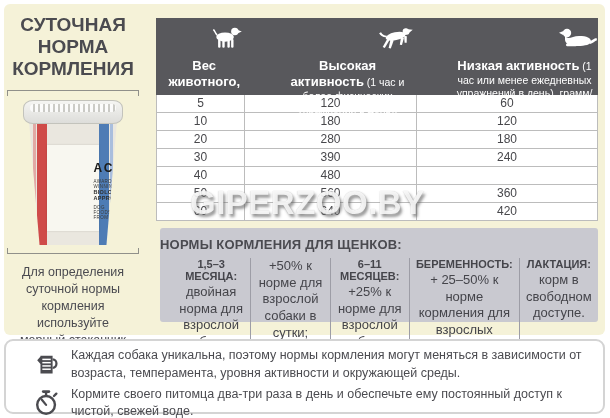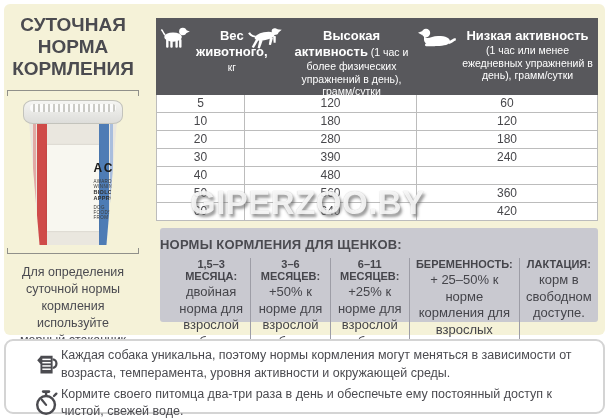--- a/index.html
+++ b/index.html
@@ -46,21 +46,21 @@
   .lbl-small { font-size:5.5px; font-weight:bold; color:#2e2e2c; letter-spacing:.3px; }
   .lbl-script{ font-size:9px; font-style:italic; font-family:"DejaVu Serif", serif;
                color:#2e2e2c;margin-top:24px; }
   .lbl-band  { margin:2px auto 0; width:86%; background:#3b3b39; color:#f1f0e8;
                font-size:4.5px; letter-spacing:.5px; padding:1px 0; }
   .sb-note { margin:10px 10px 0; font-size:12.5px; line-height:1.35; color:#4a4a50; }
 
   
   .tbl { position:absolute; left:156px; top:18px; width:442px; }
   .thead { display:flex; background:#58585c; color:#fff; height:77px; }
-  .th { display:flex; flex-direction:row; align-items:flex-start; padding-top:7px; }
+  .th { display:flex; flex-direction:column; align-items:flex-end; padding-top:7px;padding-left:34px; }
   .th1 { width:88px; } .th2 { width:173px; } .th3 { width:181px; }
   .th svg { flex:none; }
   .th-text { margin-top:3px; text-align:center; font-size:10.5px; line-height:1.22;
              padding:0 4px; }
   .th-text b { font-size:13px; }
   .th-kg { font-size:10px; margin-top:2px; }
   .trow { display:flex; height:18px; background:#fff; border-bottom:1px solid #bcbcbc;
           border-left:1px solid #bcbcbc; border-right:1px solid #bcbcbc;
           font-size:12px; color:#47474b; }
   .td { line-height:17px; text-align:center; }
@@ -83,21 +83,21 @@
   .watermark { position:absolute; left:190px; top:184px; width:230px;
                font-size:33px; font-weight:bold; letter-spacing:.5px;
                color:rgba(255,255,255,.85);
                text-shadow:2px 3px 3px rgba(95,95,95,.65), 0 0 1px rgba(130,130,130,.5);
                pointer-events:none; }
 
   
   .notes { position:absolute; left:4px; top:339px; width:601px; height:75px;
            background:#fff; border:2px solid #d4d4d4; border-radius:9px;
            padding:6px 10px 6px 9px; }
-  .note { display:flex; align-items:center; color:#4b4b50;justify-content:space-between; }
+  .note { display:flex; align-items:center; gap:10px; color:#4b4b50;justify-content:space-between; }
   .note + .note { margin-top:3px; }
   .note-icon { flex:none; width:28px; height:28px; margin-left:18px; color:#4b4b50; }
   .note-text { font-size:12.5px; line-height:1.42; }
 </style>
 </head>
 <body>
 
 <div class="page">
 
   <div class="cream"></div>
@@ -224,21 +224,20 @@
   </div>
 
   <div class="puppy">
     <div class="puppy-title">НОРМЫ КОРМЛЕНИЯ ДЛЯ ЩЕНКОВ:</div>
     <div class="puppy-cols">
       <div class="puppy-col">
         <div class="puppy-label">1,5–3 МЕСЯЦА:</div>
         <div class="puppy-text">двойная норма для взрослой собаки в сутки;</div>
       </div>
       <div class="puppy-col">
-        <div class="puppy-label">3–6 МЕСЯЦЕВ:</div>
         <div class="puppy-text">+50% к норме для взрослой собаки в сутки;</div>
       </div>
       <div class="puppy-col">
         <div class="puppy-label">6–11 МЕСЯЦЕВ:</div>
         <div class="puppy-text">+25% к норме для взрослой собаки в сутки;</div>
       </div>
       <div class="puppy-col">
         <div class="puppy-label">БЕРЕМЕННОСТЬ:</div>
         <div class="puppy-text">+ 25–50% к норме кормления для взрослых животных;</div>
       </div>

